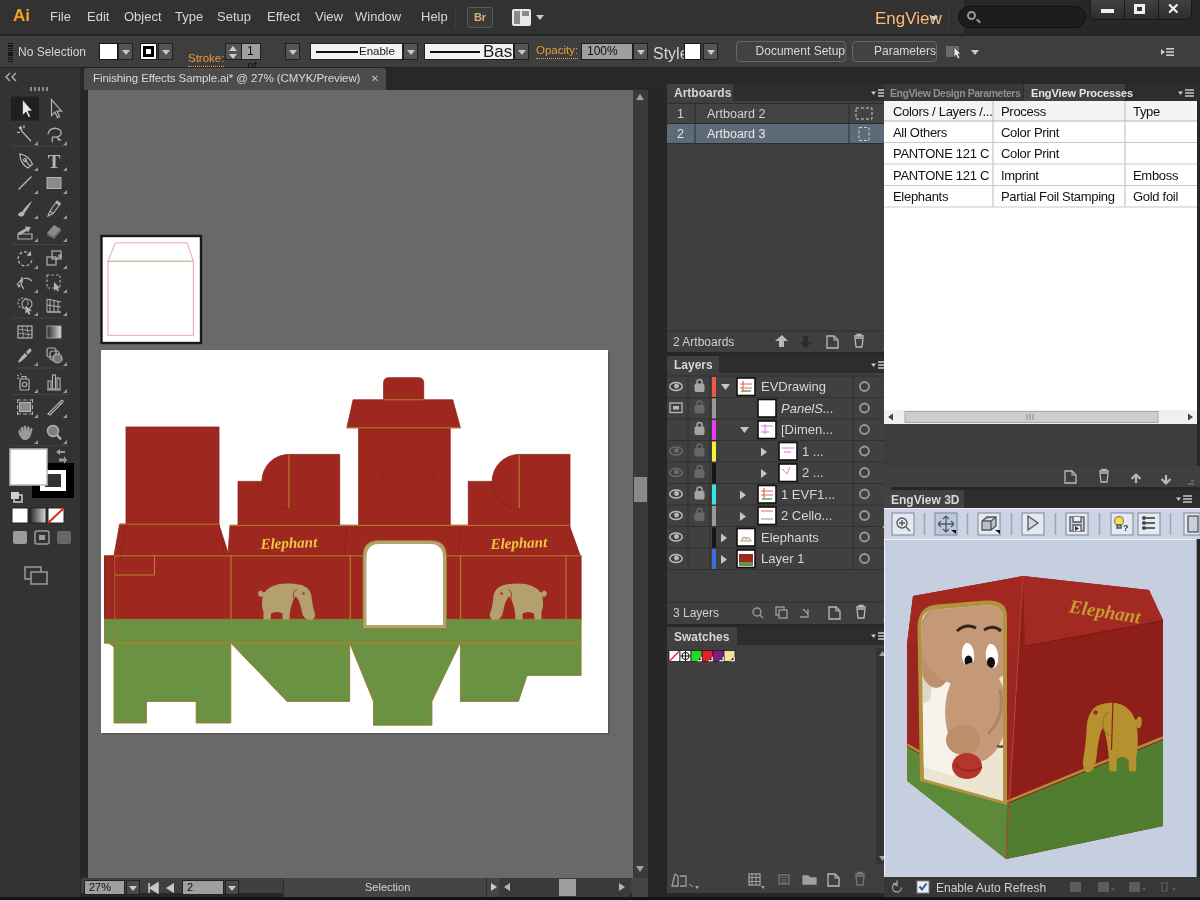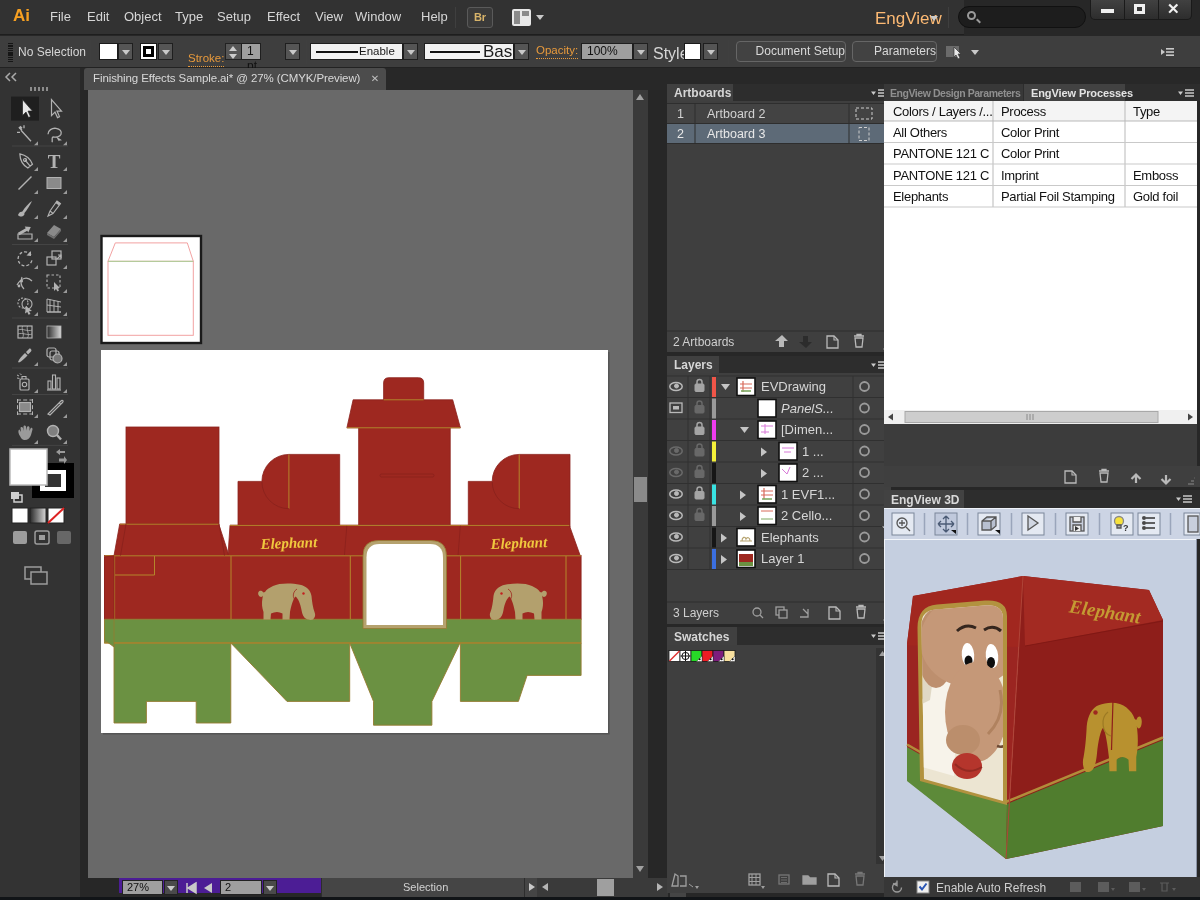--- a/index.html
+++ b/index.html
@@ -39,21 +39,21 @@
 #tabrow { position:absolute; left:0; top:68px; width:1200px; height:22px; background:#282828; }
 #doctab { position:absolute; left:84px; top:0px; width:302px; height:22px; background:#4c4c4c; border-radius:3px 3px 0 0; color:#d9d9d9; font-size:11.5px; line-height:21px; padding-left:9px; letter-spacing:-0.1px; }
 #doctab .x { position:absolute; right:7px; top:0px; color:#c0c0c0; font-size:10px; }
 
 #toolcol { position:absolute; left:0; top:68px; width:80px; height:829px; background:#333; }
 
 #canvas { position:absolute; left:88px; top:90px; width:545px; height:788px; background:#696969; overflow:hidden; }
 #vscroll { position:absolute; left:633px; top:90px; width:15px; height:788px; background:#3a3a3a; }
 #vthumb { position:absolute; left:1px; top:387px; width:13px; height:25px; background:#8a8a8a; }
 .scrollarrow { width:0; height:0; position:absolute; }
-#statusbar { position:absolute; left:81px; top:878px; width:567px; height:15px; background:#4c1d95;margin-left:38px; }
+#statusbar { position:absolute; left:81px; top:878px; width:567px; height:15px; background:#404040; }
 
 #panelA { position:absolute; left:654px; top:84px; width:224px; height:813px;margin-left:13px; }
 </style>
 </head>
 <body>
 <div id="app">
 
   <div id="menubar">
     <div id="ailogo">Ai</div>
     <div class="menuitem" style="left:50px">File</div>

